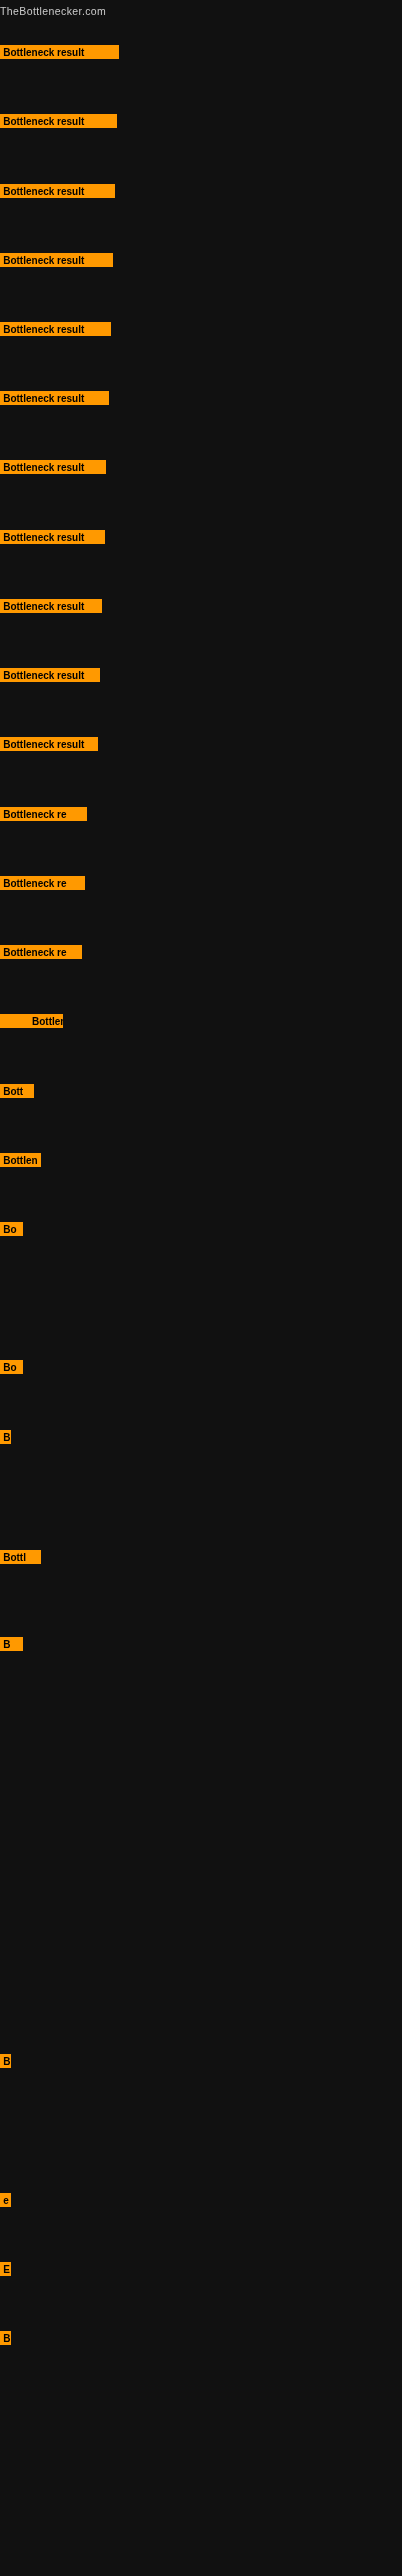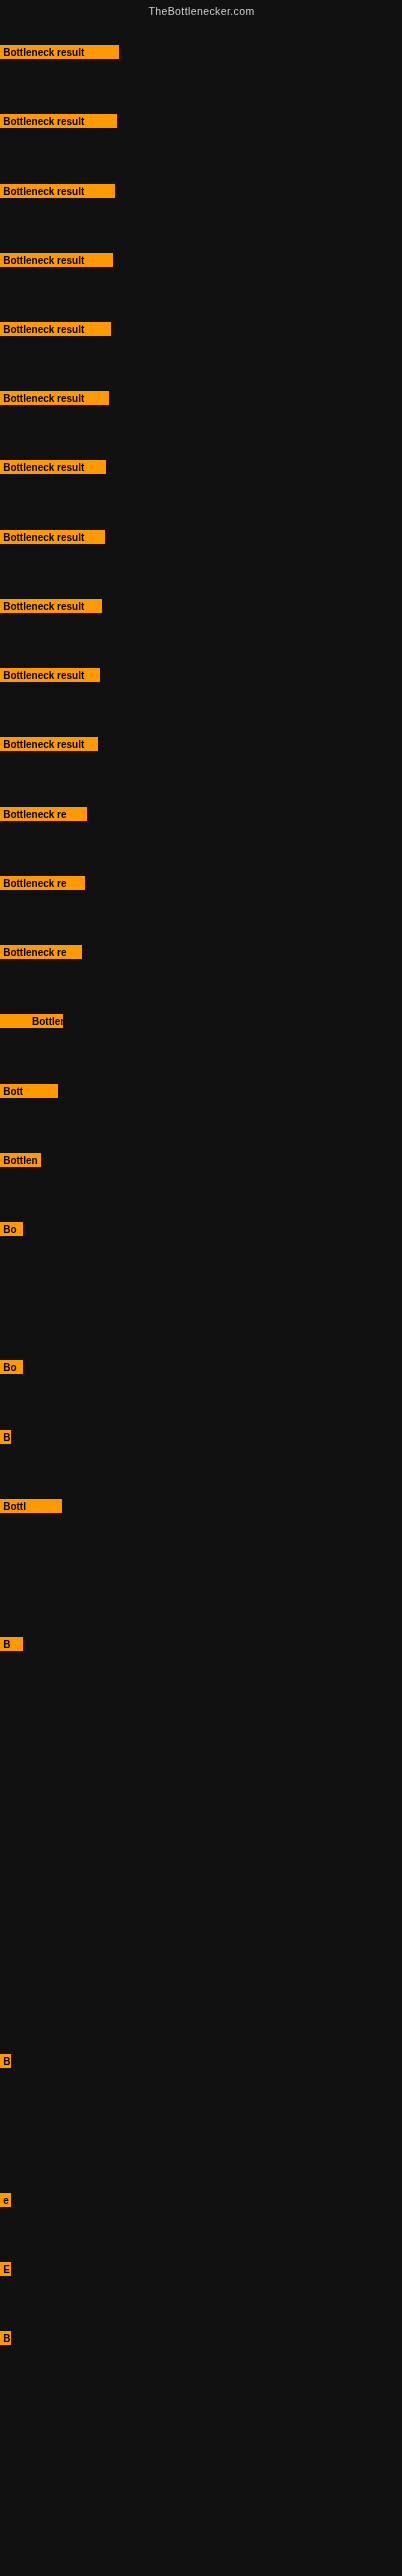--- a/index.html
+++ b/index.html
@@ -4,21 +4,20 @@
   <style>
     * { margin: 0; padding: 0; box-sizing: border-box; }
     body {
       background: #111;
       width: 403px;
       min-height: 2576px;
       font-family: Arial, sans-serif;
       position: relative;
     }
     .site-title {
-      text-align: center;
       color: #ccc;
       font-size: 10.5px;
       padding: 4.8px 0 3.2px 0;
       letter-spacing: 0.4px;
     }
     .bottleneck-bar {
       position: absolute;
       left: 0;
       background: #f90;
       color: #000;
@@ -42,24 +41,24 @@
 <div class="bottleneck-bar" style="top: 391px; width: 109px;">Bottleneck result</div>
 <div class="bottleneck-bar" style="top: 460px; width: 106px;">Bottleneck result</div>
 <div class="bottleneck-bar" style="top: 530px; width: 105px;">Bottleneck result</div>
 <div class="bottleneck-bar" style="top: 599px; width: 102px;">Bottleneck result</div>
 <div class="bottleneck-bar" style="top: 668px; width: 100px;">Bottleneck result</div>
 <div class="bottleneck-bar" style="top: 737px; width: 98px;">Bottleneck result</div>
 <div class="bottleneck-bar" style="top: 807px; width: 87px;">Bottleneck re</div>
 <div class="bottleneck-bar" style="top: 876px; width: 85px;">Bottleneck re</div>
 <div class="bottleneck-bar" style="top: 945px; width: 82px;">Bottleneck re</div>
 <div class="bottleneck-bar" style="top: 1014px; width: 63px; padding-left: 32px;">Bottlenec</div>
-<div class="bottleneck-bar" style="top: 1084px; width: 58px;">Bott</div>
+<div class="bottleneck-bar" style="top: 1084px; width: 34px;">Bott</div>
 <div class="bottleneck-bar" style="top: 1153px; width: 41px;">Bottlen</div>
 <div class="bottleneck-bar" style="top: 1222px; width: 22.5px;">Bo</div>
 <div class="bottleneck-bar" style="top: 1360px; width: 22.5px;">Bo</div>
 <div class="bottleneck-bar" style="top: 1430px; width: 11.3px;">B</div>
-<div class="bottleneck-bar" style="top: 1499px; width: 62px;">Bottl</div>
+<div class="bottleneck-bar" style="top: 1550px; width: 41px;">Bottl</div>
 <div class="bottleneck-bar" style="top: 1637px; width: 22.5px;">B</div>
 <div class="bottleneck-bar" style="top: 2054px; width: 11.3px;">B</div>
 <div class="bottleneck-bar" style="top: 2193px; width: 11.3px;">e</div>
 <div class="bottleneck-bar" style="top: 2262px; width: 11.3px;">E</div>
 <div class="bottleneck-bar" style="top: 2331px; width: 11.3px;">B</div>
 
 
 </body></html>

